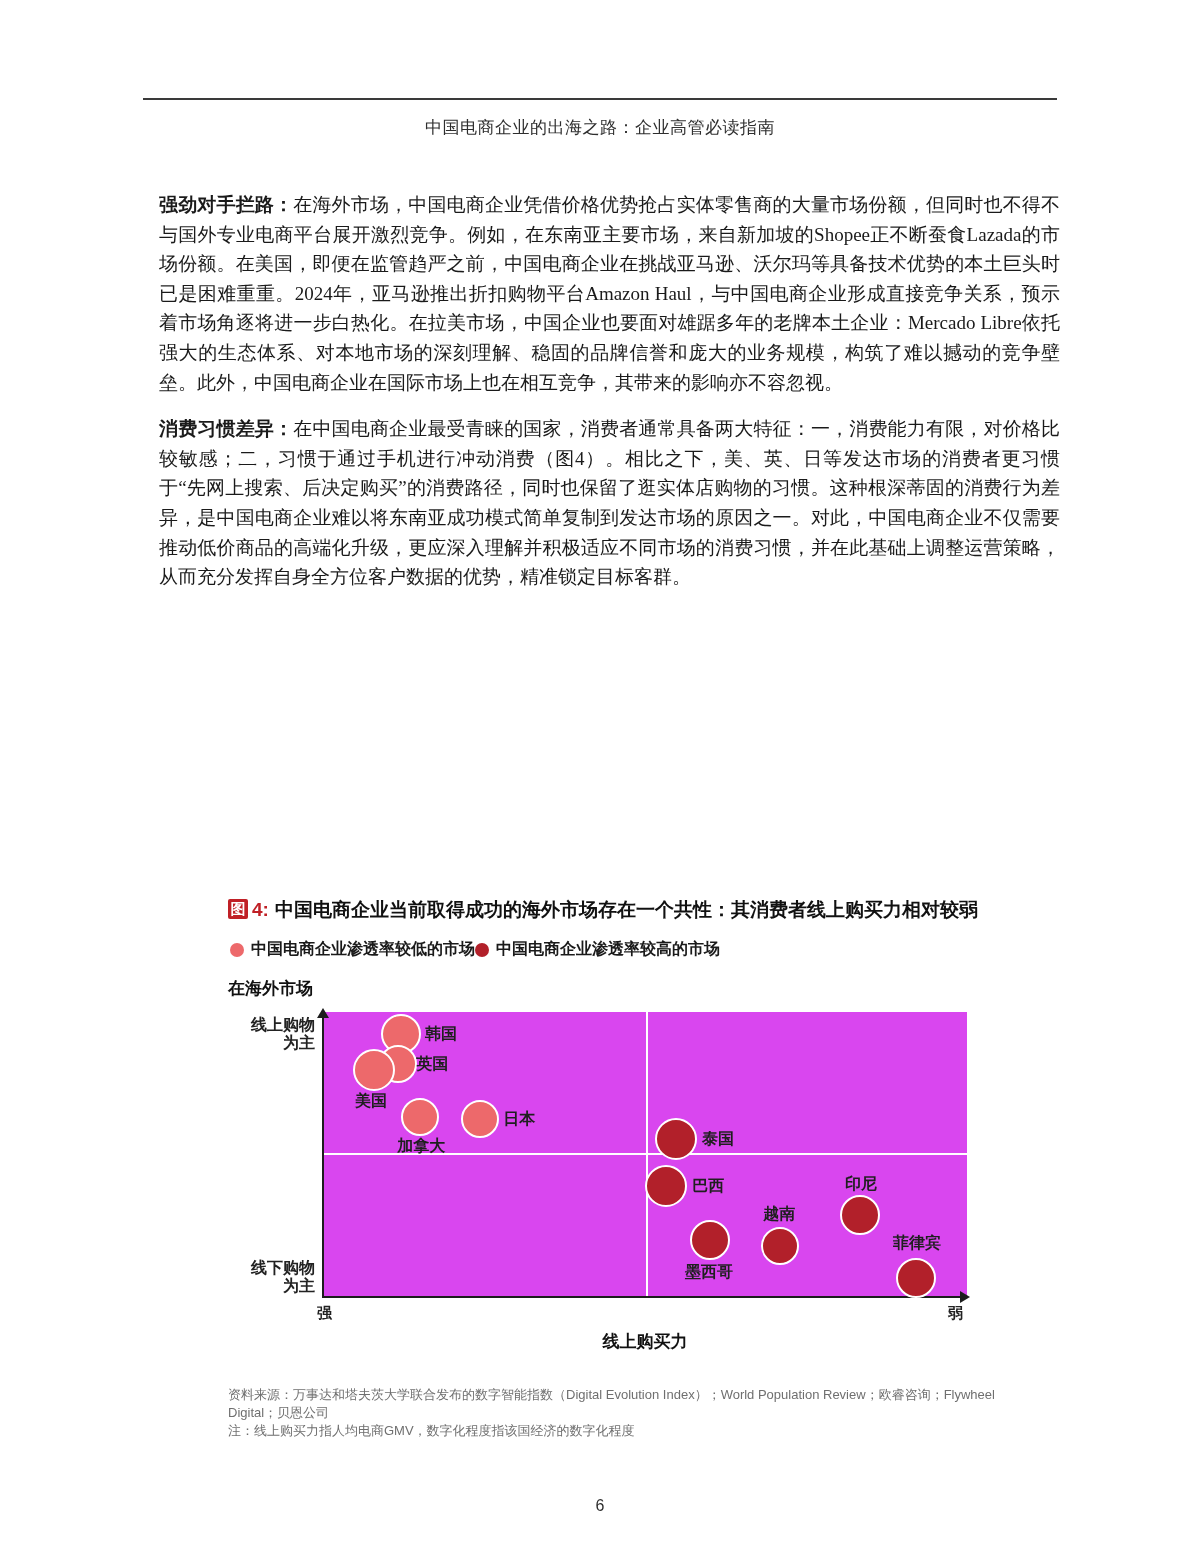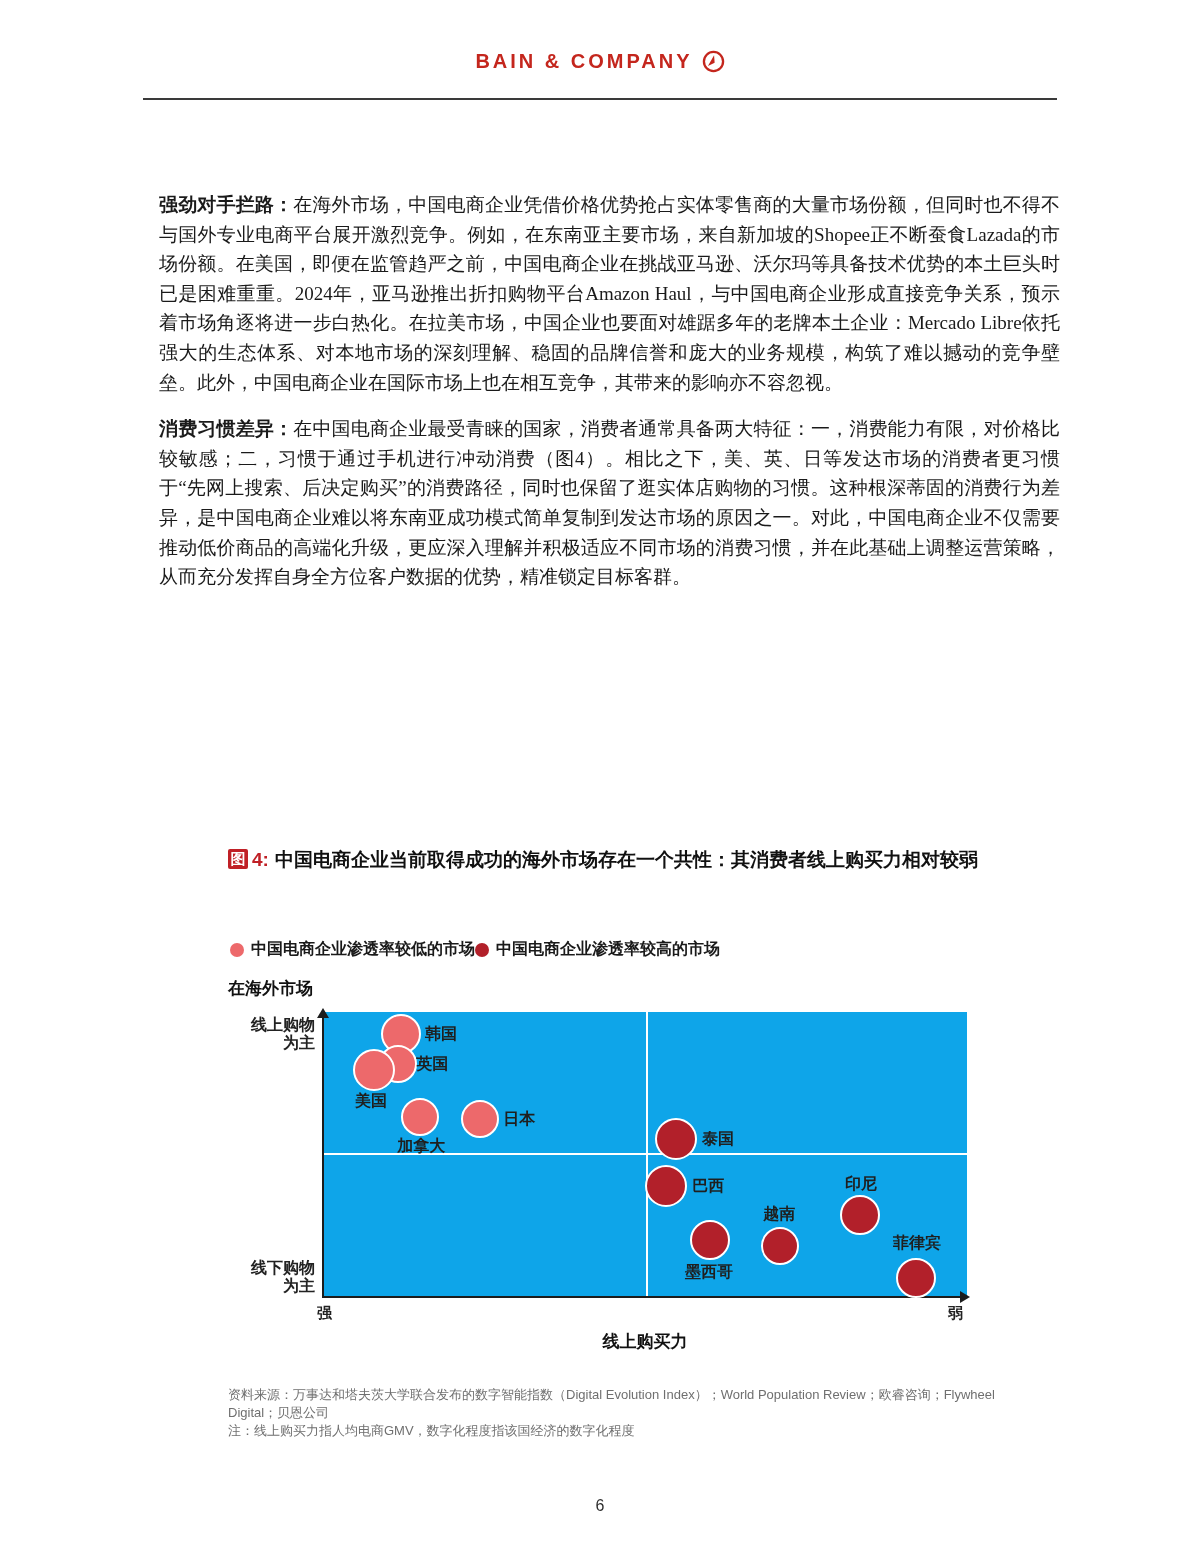--- a/index.html
+++ b/index.html
@@ -13,33 +13,33 @@
   .header-rule{position:absolute;top:98px;left:143px;width:914px;height:0;border-top:2px solid #3a3a3a;}
   .doc-subtitle{position:absolute;top:116px;left:0;width:1200px;text-align:center;font-size:17px;color:#2e2e2e;letter-spacing:0.5px;}
 
   
   .body-text{position:absolute;top:190px;left:143px;width:917px;font-size:19px;line-height:29.6px;
              text-align:justify;font-family:"Liberation Serif","DejaVu Sans",serif;color:#1a1a1a;}
   .body-text p{margin:0 0 17px 16px;}
   .lead{font-weight:700;}
 
   
-  .fig-title{position:absolute;top:846px;left:228px;width:790px;font-size:19px;line-height:28px;font-weight:700;color:#111;}
+  .fig-title{position:absolute;top:896px;left:228px;width:790px;font-size:19px;line-height:28px;font-weight:700;color:#111;}
   .fig-tag{display:inline-block;background:#c02026;color:#fff;font-size:15px;line-height:20px;width:20px;height:20px;
            text-align:center;border-radius:2px;margin-right:4px;vertical-align:2px;font-weight:700;}
   .fig-num{color:#c02026;font-weight:700;margin-right:6px;}
 
   .legend{position:absolute;top:939px;left:230px;display:flex;}
   .legend-item{display:flex;align-items:center;gap:7px;font-size:16px;font-weight:700;color:#1a1a1a;}
   .legend-dot{width:14px;height:14px;border-radius:50%;flex:none;}
 
   .y-axis-title{position:absolute;top:977px;left:228px;font-size:17px;font-weight:700;color:#111;}
 
   
-  .plot-bg{position:absolute;left:323px;top:1012px;width:644px;height:285px;background:#0ea5e9;}
+  .plot-bg{position:absolute;left:323px;top:1012px;width:644px;height:285px;background:#d946ef;}
   .quad-v{position:absolute;top:0;bottom:0;width:2px;background:#ffffff;}
   .quad-h{position:absolute;left:0;right:0;height:2px;background:#ffffff;}
   .bubble{position:absolute;border-radius:50%;transform:translate(-50%,-50%);border:2px solid #ffffff;box-sizing:border-box;}
   .bubble-label{position:absolute;font-size:16px;font-weight:700;color:#1f1f1f;white-space:nowrap;line-height:17px;}
 
   .axis-y{position:absolute;left:322px;top:1018px;width:2px;height:280px;background:#1c1c1c;}
   .arrow-up{position:absolute;left:317px;top:1008px;width:0;height:0;
             border-left:6px solid transparent;border-right:6px solid transparent;border-bottom:10px solid #1c1c1c;}
   .axis-x{position:absolute;left:322px;top:1296px;width:640px;height:2px;background:#1c1c1c;}
   .arrow-right{position:absolute;left:960px;top:1291px;width:0;height:0;
@@ -57,28 +57,22 @@
   .notes{position:absolute;top:1386px;left:228px;width:800px;font-size:13px;line-height:18px;color:#6f6f6f;}
   .notes div{margin:0;}
 
   .page-number{position:absolute;top:1497px;left:0;width:1200px;text-align:center;font-size:16px;color:#2f2f2f;}
 </style>
 </head>
 <body>
 
 <div id="page">
 
-  <div class="brand-row">
-    <span class="brand-text">BAIN &amp; COMPANY</span>
-    <svg class="brand-logo" viewBox="0 0 24 24">
-      <circle cx="12" cy="12" r="10" fill="none" stroke="#c4261d" stroke-width="2.4"></circle>
-      <path d="M6.2,16.8 L12.6,5.6 L13.2,13.2 Z" fill="#c4261d"></path>
-    </svg>
-  </div>
   <div class="header-rule"></div>
+  <div class="doc-subtitle">中国电商企业的出海之路：企业高管必读指南</div>
 
   <div class="body-text">
     <p><span class="lead">强劲对手拦路：</span><span>在海外市场，中国电商企业凭借价格优势抢占实体零售商的大量市场份额，但同时也不得不与国外专业电商平台展开激烈竞争。例如，在东南亚主要市场，来自新加坡的Shopee正不断蚕食Lazada的市场份额。在美国，即便在监管趋严之前，中国电商企业在挑战亚马逊、沃尔玛等具备技术优势的本土巨头时已是困难重重。2024年，亚马逊推出折扣购物平台Amazon Haul，与中国电商企业形成直接竞争关系，预示着市场角逐将进一步白热化。在拉美市场，中国企业也要面对雄踞多年的老牌本土企业：Mercado Libre依托强大的生态体系、对本地市场的深刻理解、稳固的品牌信誉和庞大的业务规模，构筑了难以撼动的竞争壁垒。此外，中国电商企业在国际市场上也在相互竞争，其带来的影响亦不容忽视。</span></p>
     <p><span class="lead">消费习惯差异：</span><span>在中国电商企业最受青睐的国家，消费者通常具备两大特征：一，消费能力有限，对价格比较敏感；二，习惯于通过手机进行冲动消费（图4）。相比之下，美、英、日等发达市场的消费者更习惯于“先网上搜索、后决定购买”的消费路径，同时也保留了逛实体店购物的习惯。这种根深蒂固的消费行为差异，是中国电商企业难以将东南亚成功模式简单复制到发达市场的原因之一。对此，中国电商企业不仅需要推动低价商品的高端化升级，更应深入理解并积极适应不同市场的消费习惯，并在此基础上调整运营策略，从而充分发挥自身全方位客户数据的优势，精准锁定目标客群。</span></p>
   </div>
 
   <div class="fig-title">
     <span class="fig-tag">图</span><span class="fig-num">4:</span><span>中国电商企业当前取得成功的海外市场存在一个共性：其消费者线上购买力相对较弱</span>
   </div>
 

